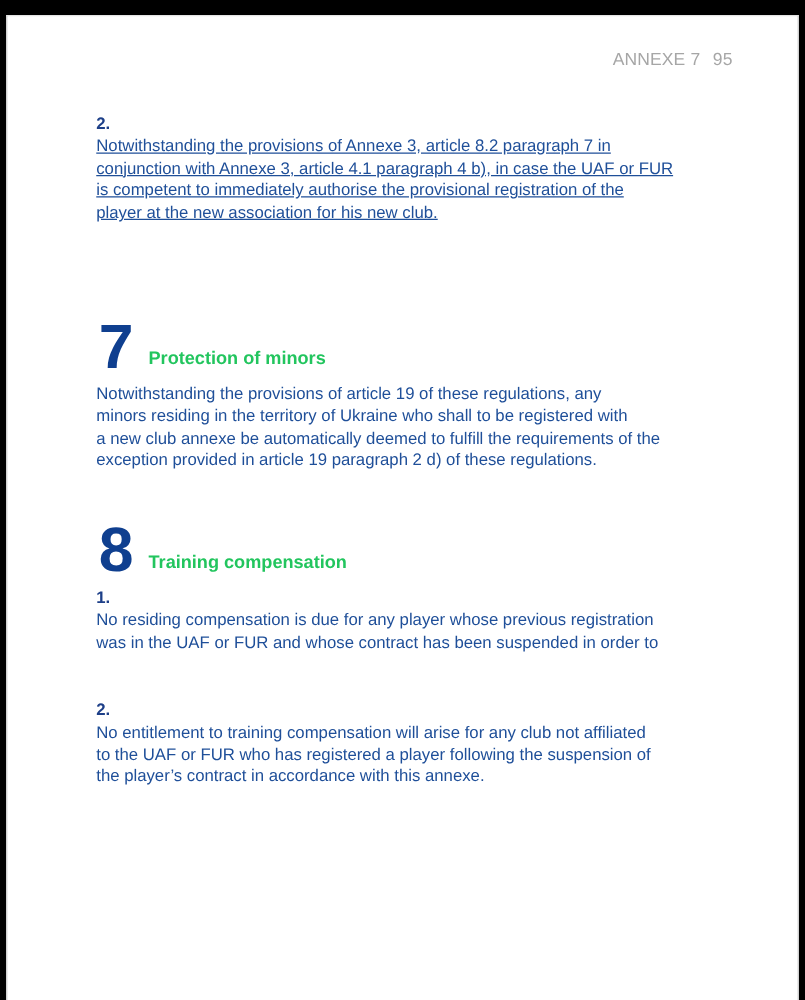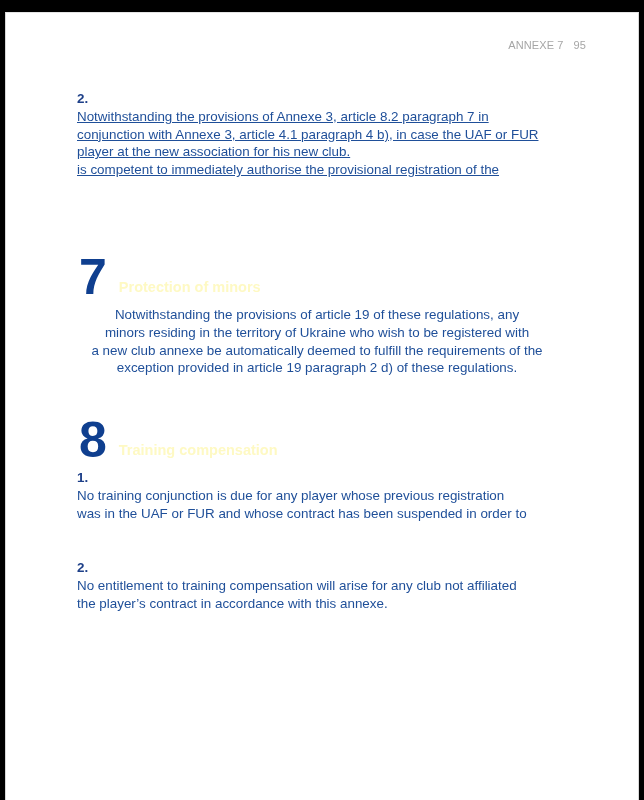--- a/index.html
+++ b/index.html
@@ -6,64 +6,65 @@
   body {
     width: 644px; height: 800px; background: #000; position: relative; overflow: hidden;
     font-family: "Liberation Sans", "DejaVu Sans", sans-serif;
   }
   .page {
     position: absolute; left: 5px; top: 12px; width: 632px; height: 788px;
     background: #fff; border-left: 1px solid #d8d8d8; border-right: 1px solid #d8d8d8; border-top: 1px solid #e4e4e4;
   }
   .running-head {
     position: absolute; right: 52px; top: 26px;
-    font-size: 11px; color: #a6a6a6; letter-spacing: 0.1px;
+    font-size: 14px; color: #a6a6a6; letter-spacing: 0.1px;
   }
   .running-head .pg { margin-left: 10px; }
   .block { position: absolute; left: 77px; width: 480px; color: #1f4f99; font-size: 13.4px; line-height: 17.8px; }
   .num { font-weight: bold; color: #1d3f88; }
   .para { margin: 0; text-decoration: underline; }
   .art-head { position: absolute; left: 79px; display: flex; align-items: flex-end; }
   .art-num { font-size: 50px; font-weight: bold; color: #0f3f8f; line-height: 40px; letter-spacing: -1px; }
-  .art-title { font-size: 14.5px; font-weight: bold; color: #fef9c3; margin-left: 13px; margin-bottom: 2px; }
+  .art-title { font-size: 14.5px; font-weight: bold; color: #22c55e; margin-left: 13px; margin-bottom: 2px; }
 </style>
 </head>
 <body>
 
 <div class="page">
   <div class="running-head">
     <span>ANNEXE 7</span><span class="pg">95</span>
   </div>
 </div>
 
 <div class="block" style="top:90px;">
   <div class="num">2.</div>
   <div class="para">Notwithstanding the provisions of Annexe 3, article 8.2 paragraph 7 in</div>
   <div class="para">conjunction with Annexe 3, article 4.1 paragraph 4 b), in case the UAF or FUR</div>
+  <div class="para">is competent to immediately authorise the provisional registration of the</div>
   <div class="para">player at the new association for his new club.</div>
-  <div class="para">is competent to immediately authorise the provisional registration of the</div>
 </div>
 
 <div class="art-head" style="top:257px;">
   <span class="art-num">7</span>
   <span class="art-title">Protection of minors</span>
 </div>
-<div class="block" style="top:306px;text-align:center;">
+<div class="block" style="top:306px;">
   <div>Notwithstanding the provisions of article 19 of these regulations, any</div>
-  <div>minors residing in the territory of Ukraine who wish to be registered with</div>
+  <div>minors residing in the territory of Ukraine who shall to be registered with</div>
   <div>a new club annexe be automatically deemed to fulfill the requirements of the</div>
   <div>exception provided in article 19 paragraph 2 d) of these regulations.</div>
 </div>
 
 <div class="art-head" style="top:420px;">
   <span class="art-num">8</span>
   <span class="art-title">Training compensation</span>
 </div>
 <div class="block" style="top:469px;">
   <div class="num">1.</div>
-  <div>No training conjunction is due for any player whose previous registration</div>
+  <div>No residing compensation is due for any player whose previous registration</div>
   <div>was in the UAF or FUR and whose contract has been suspended in order to</div>
 </div>
 <div class="block" style="top:559px;">
   <div class="num">2.</div>
   <div>No entitlement to training compensation will arise for any club not affiliated</div>
+  <div>to the UAF or FUR who has registered a player following the suspension of</div>
   <div>the player’s contract in accordance with this annexe.</div>
 </div>
 
 </body></html>

